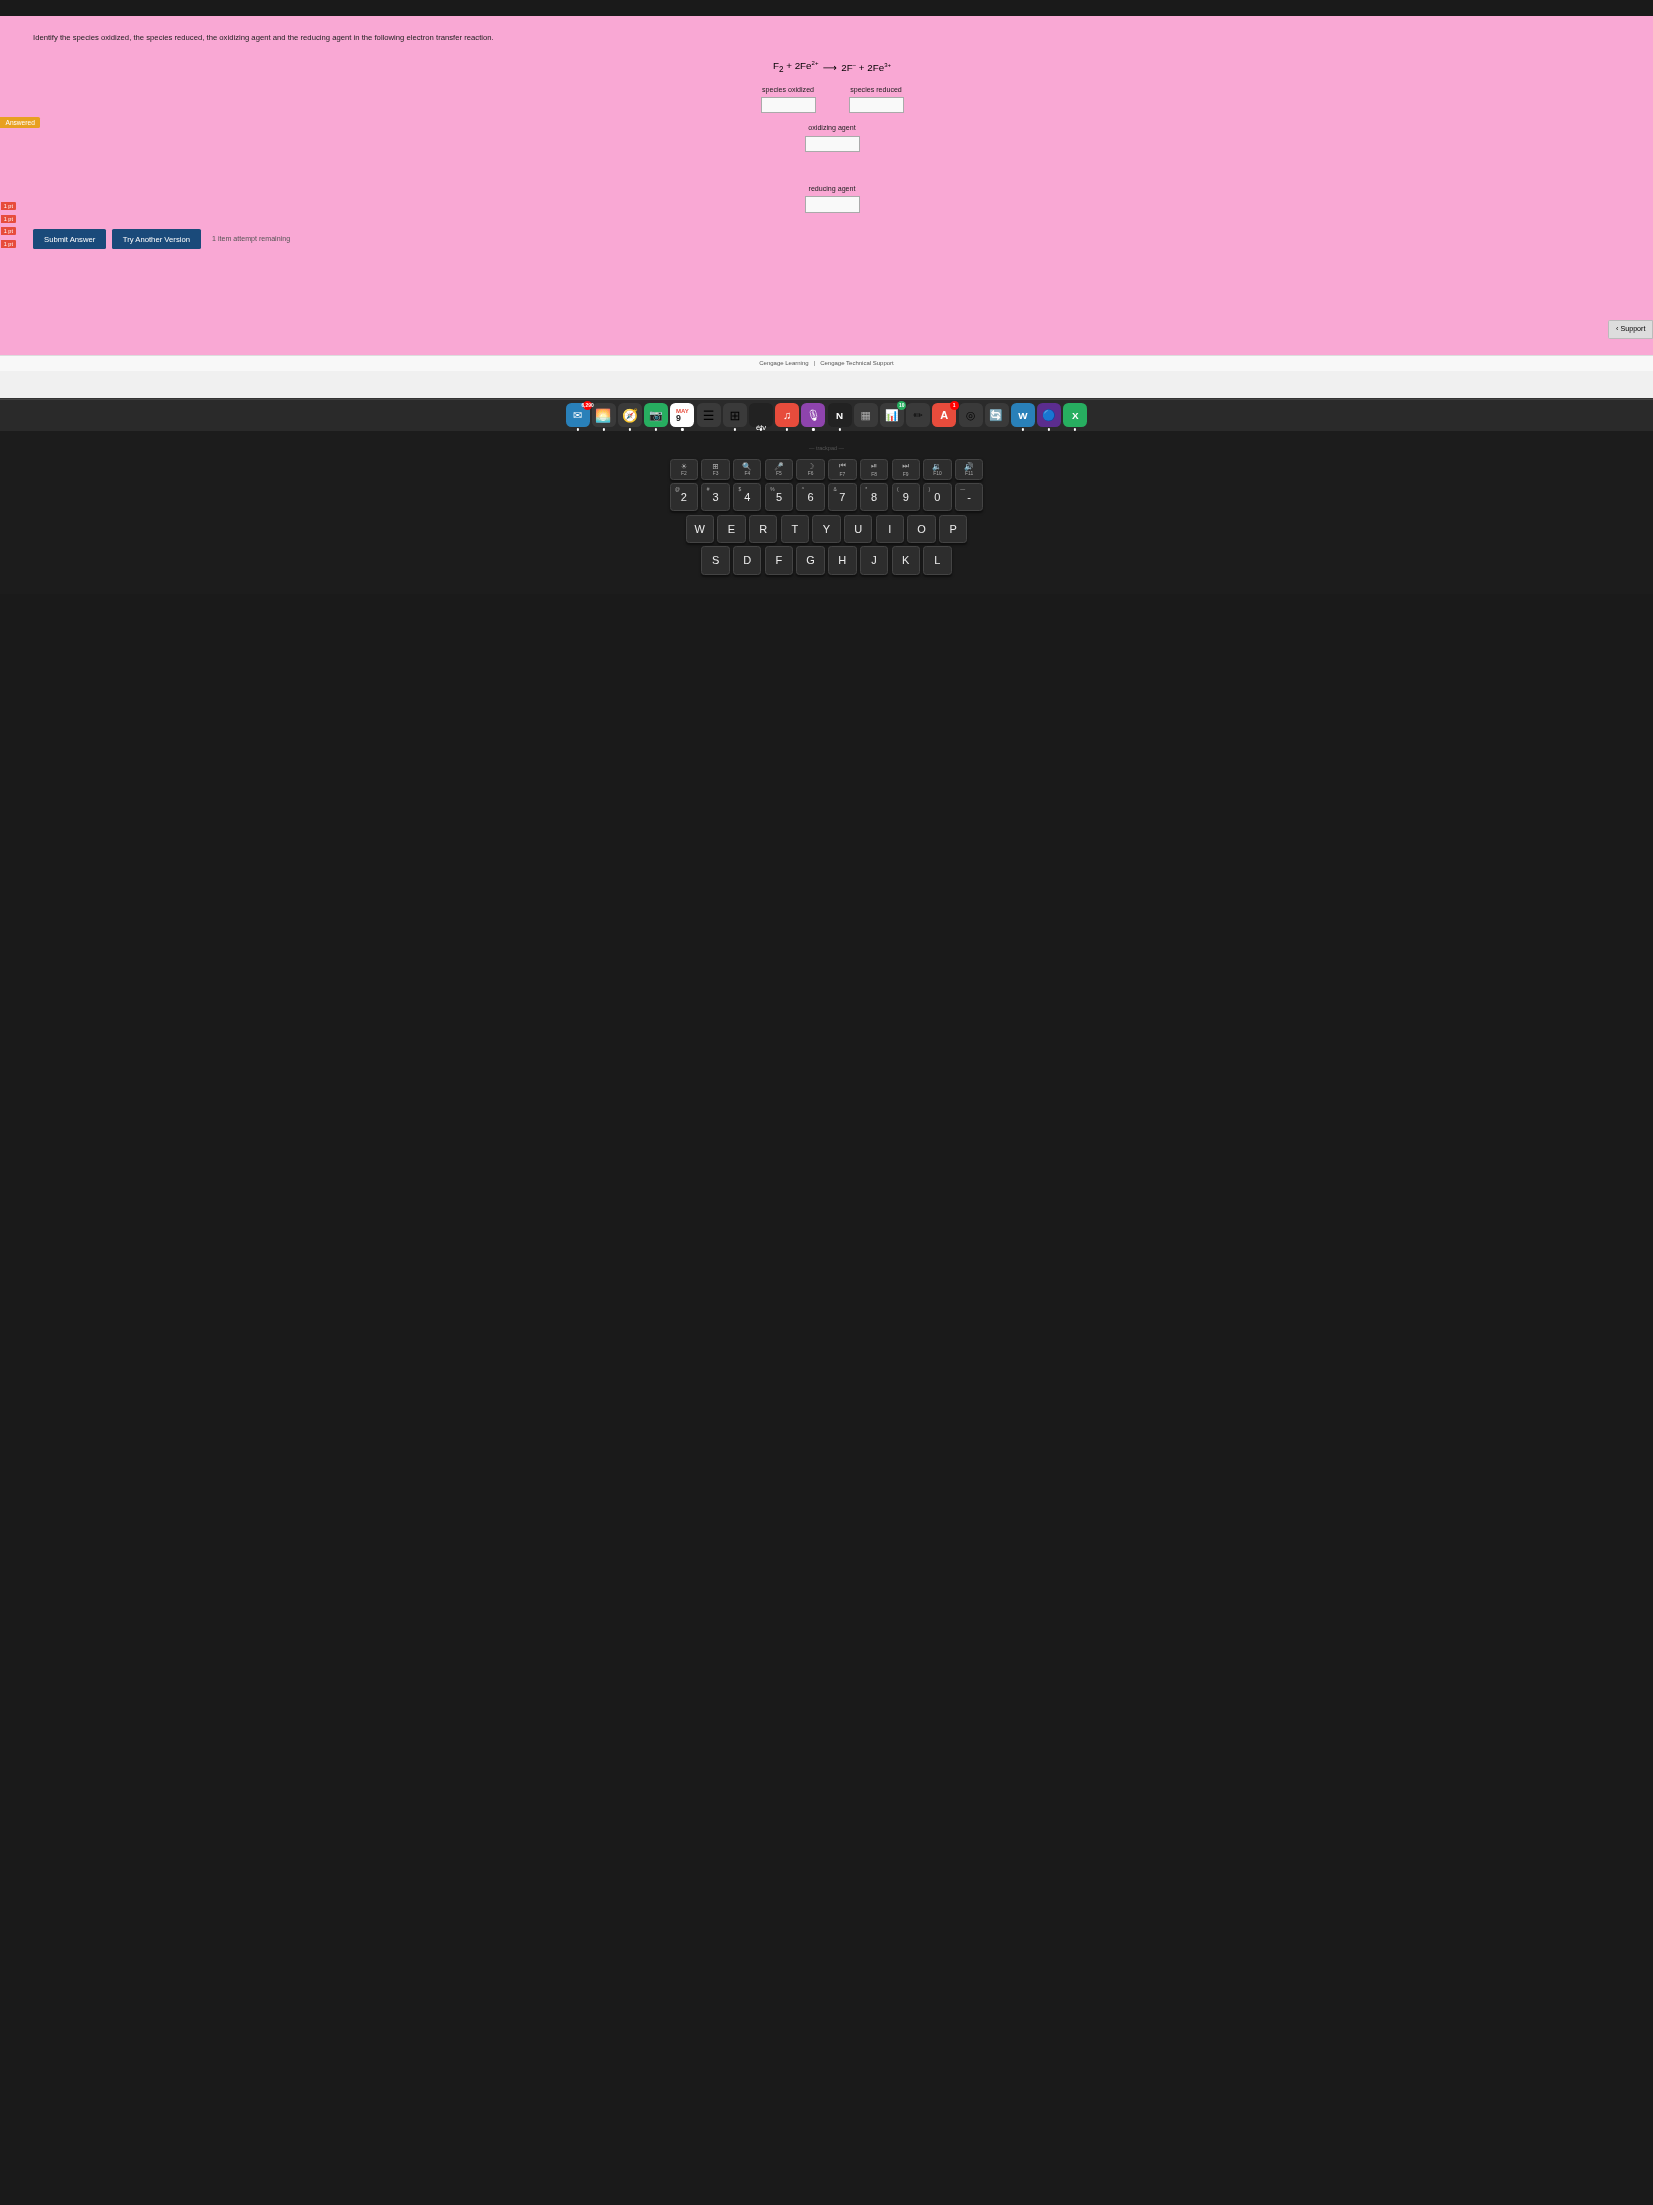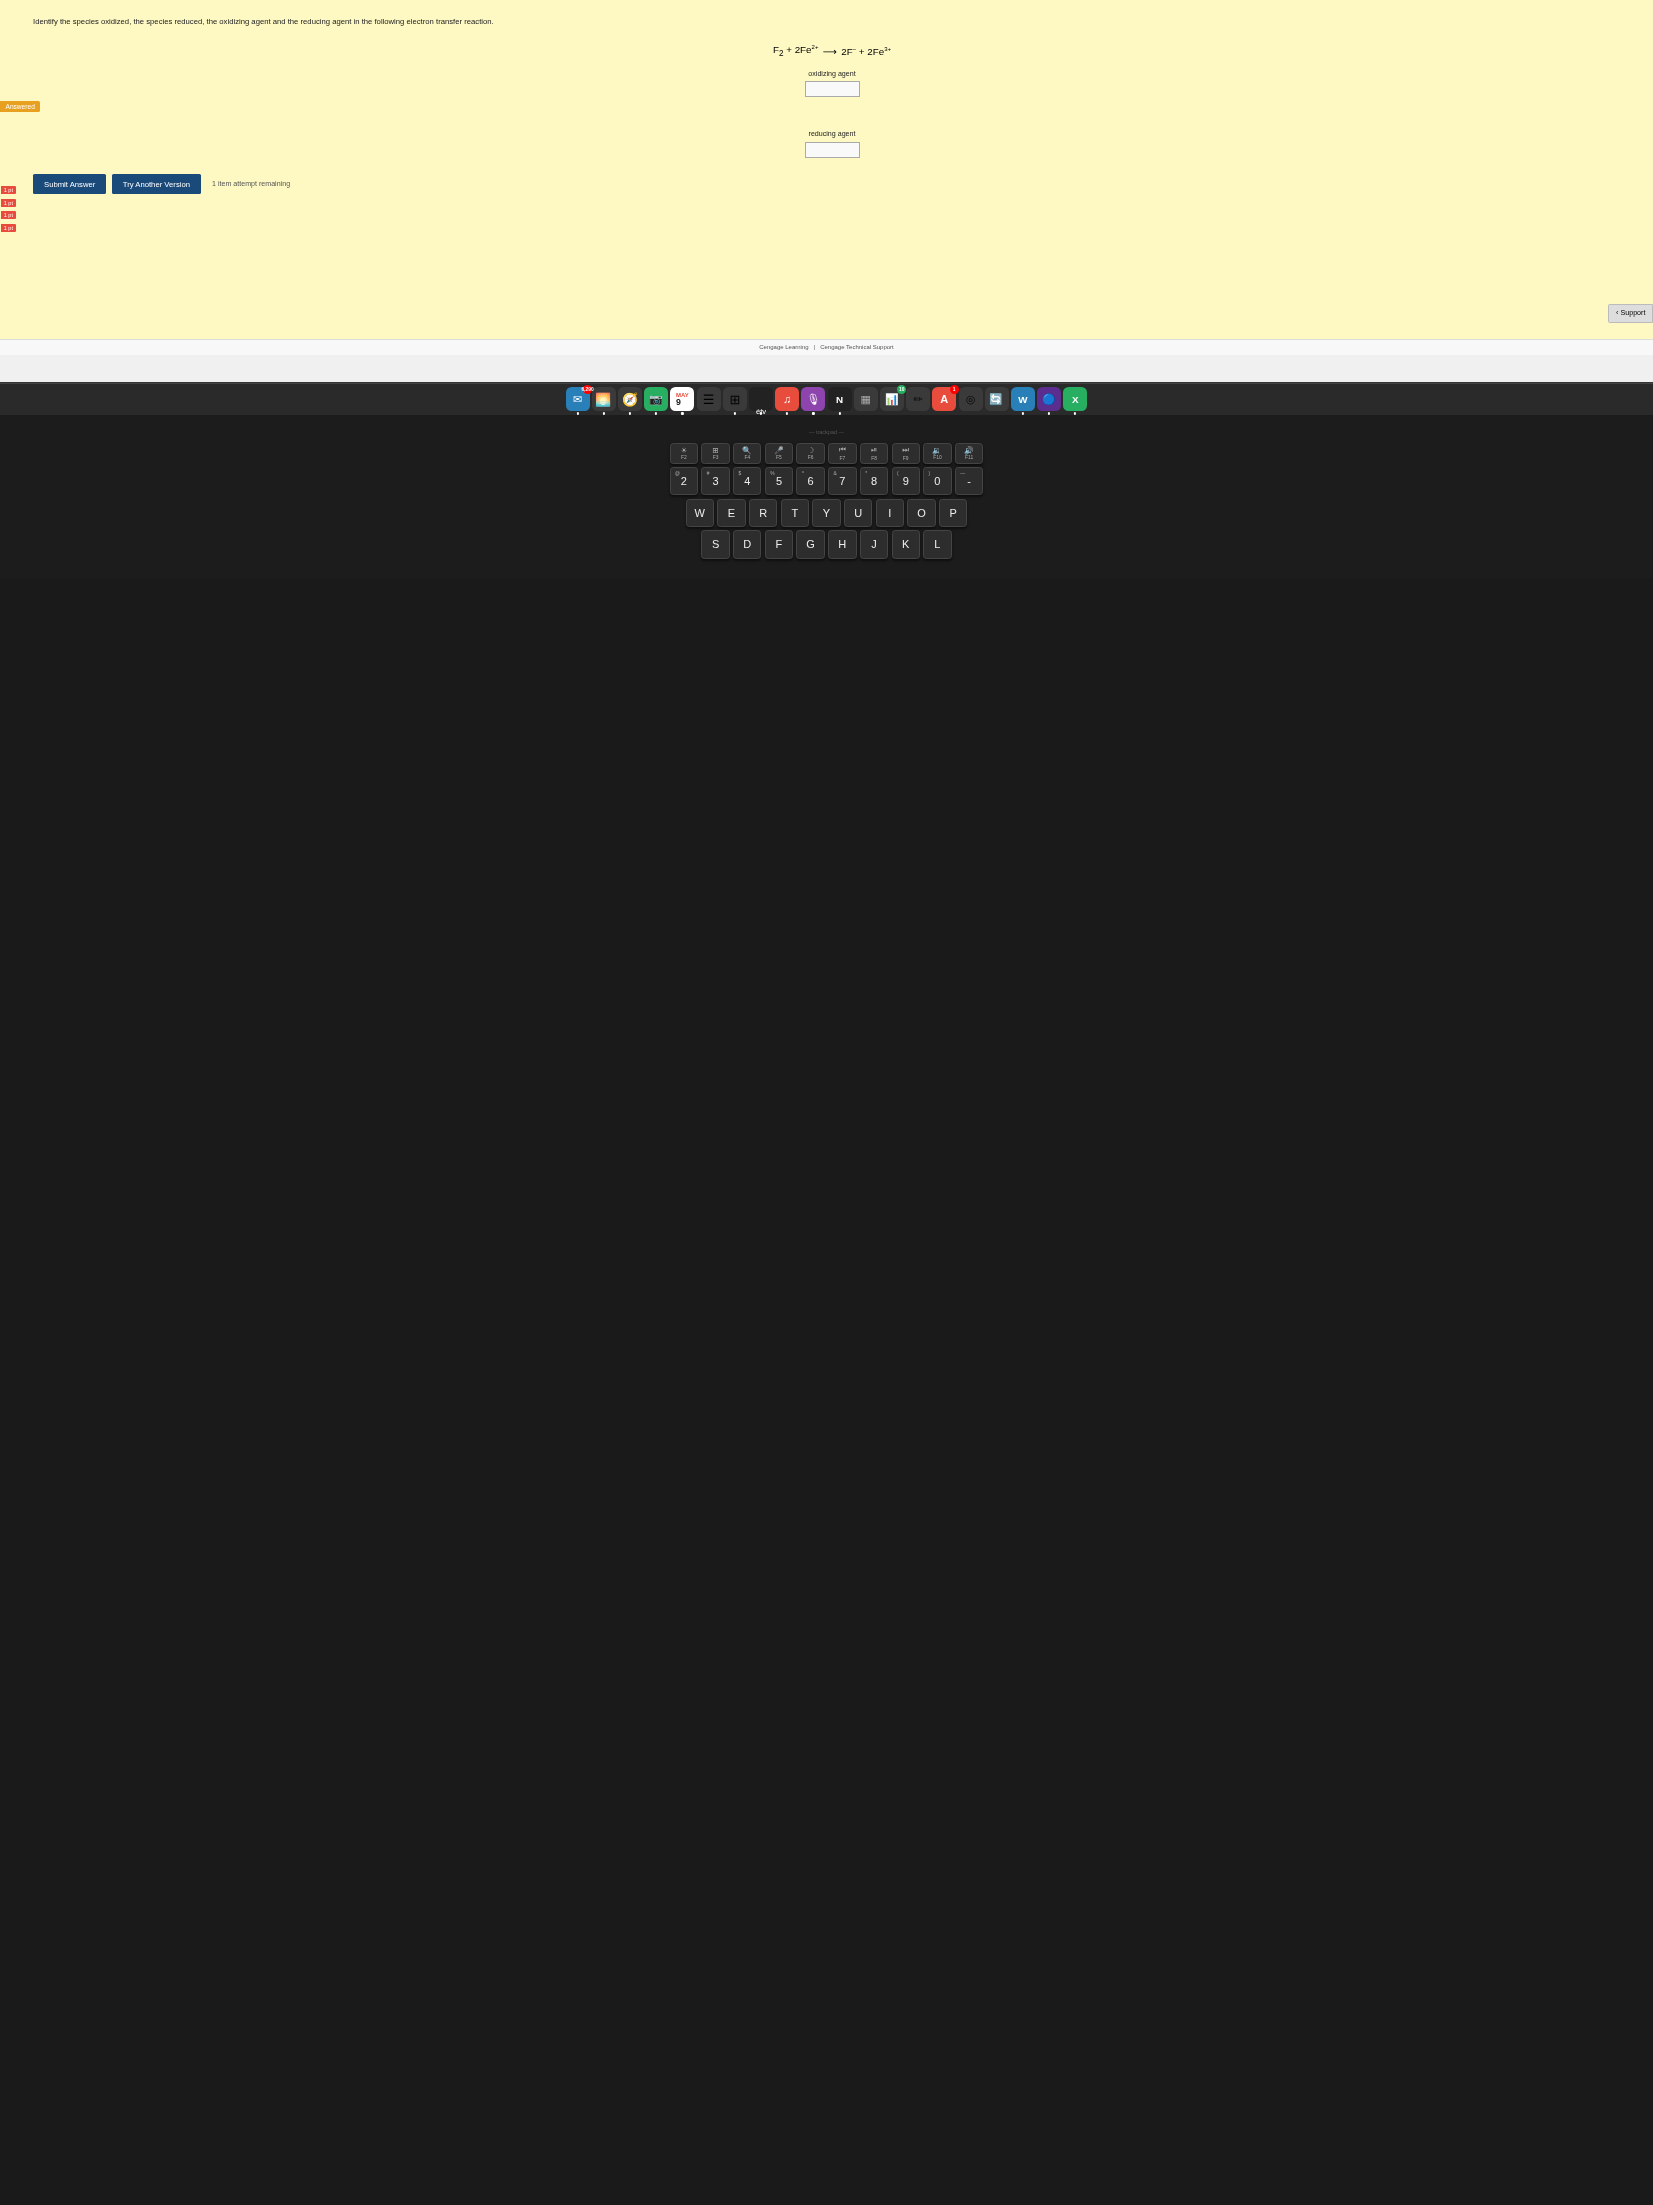--- a/index.html
+++ b/index.html
@@ -15,22 +15,22 @@
       background: #f0f0f0;
       width: 100%;
       min-height: 383px;
       position: relative;
       border-bottom: 1.6px solid #333;
     }
 
     
     .main-content {
       padding: 16.4px 22px 16.4px 33px;
-      background: #fef9c3;
-      margin: 0 0 0 0;
+      background: #f9a8d4;
+      margin: 16px 0 0 0;
       min-height: 339px;
       position: relative;
     }
 
     .question-text {
       font-size: 7.7px;
       color: #222;
       line-height: 1.5;
       margin-bottom: 16.4px;
       padding-right: 11px;
@@ -313,20 +313,30 @@
 
     <p class="question-text">Identify the species oxidized, the species reduced, the oxidizing agent and the reducing agent in the following electron transfer reaction.</p>
 
     <div class="equation-area">
       <div class="equation">
         <span>F<sub>2</sub> + 2Fe<sup>2+</sup></span>
         <span style="margin: 0 2.2px;">⟶</span>
         <span>2F<sup>−</sup> + 2Fe<sup>3+</sup></span>
       </div>
 
+      <div class="input-grid">
+        <div class="input-col">
+          <span class="input-label">species oxidized</span>
+          <input class="answer-input" type="text" style="">
+        </div>
+        <div class="input-col">
+          <span class="input-label">species reduced</span>
+          <input class="answer-input" type="text" style="">
+        </div>
+      </div>
 
       <div class="input-grid" style="margin-top:5.5px;flex-direction:column;">
         <div class="input-col">
           <span class="input-label">oxidizing agent</span>
           <input class="answer-input" type="text" style="">
         </div>
         <div class="input-col">
           <span class="input-label">reducing agent</span>
           <input class="answer-input" type="text" style="">
         </div>

